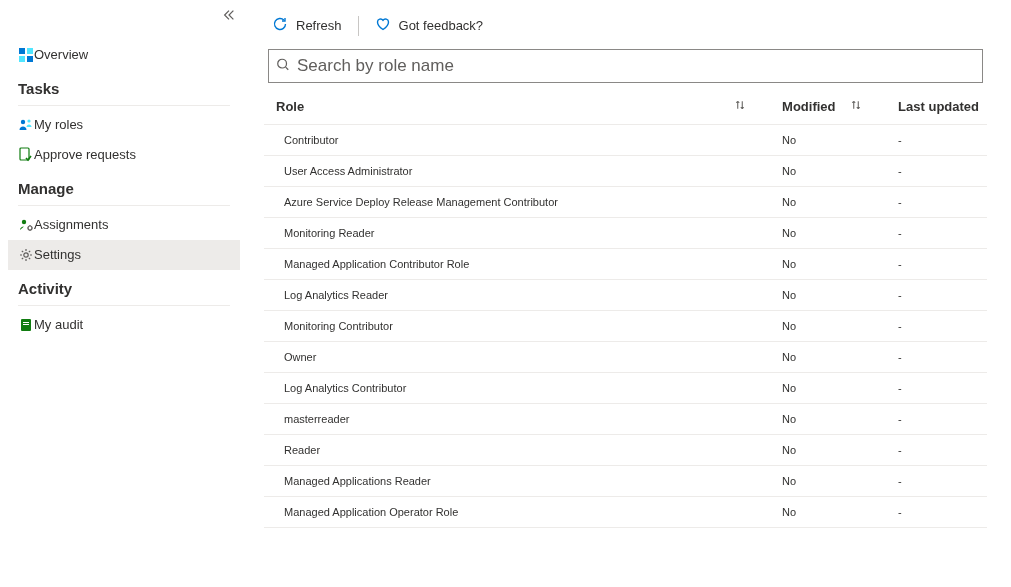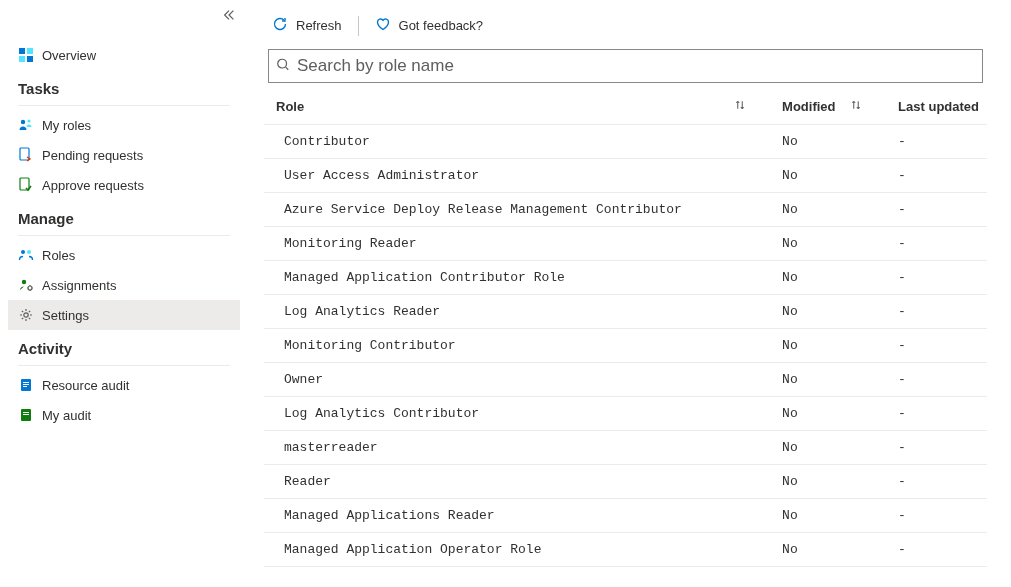--- a/index.html
+++ b/index.html
@@ -24,24 +24,24 @@
       top: 8px;
       right: 12px;
       cursor: pointer;
       color: #605e5c;
     }
     .sidebar-section {
       padding: 0 8px;
     }
     .sidebar-item {
       display: flex;
-      align-items: center;
+      align-items: flex-start;
       padding: 7px 10px;
       cursor: pointer;
-      gap: 8px;
+      gap: 0;
       border-radius: 0;
     }
     .sidebar-item.selected { background: #edebe9; }
     .sidebar-item .icon {
       width: 16px;
       height: 16px;
       display: inline-flex;
       align-items: center;
       justify-content: center;
       flex-shrink: 0;
@@ -116,22 +116,21 @@
       text-align: left;
       font-weight: 600;
       font-size: 13px;
       padding: 10px 8px 10px 12px;
       border-bottom: 1px solid #edebe9;
       white-space: nowrap;
     }
     .table tbody td {
       padding: 9px 8px 9px 20px;
       border-bottom: 1px solid #edebe9;
-      font-size: 13px;
-      font-family: Liberation Mono, monospace;
+      font-size: 11px;
     }
     .col-role { width: auto; }
     .col-sort { width: 36px; padding-left: 0 !important; }
     .col-modified { width: 80px; }
     .col-updated { width: 100px; }
     .sort-icon { color: #605e5c; cursor: pointer; }
   </style>
 </head>
 <body>
 
@@ -167,52 +166,33 @@
               <path d="M1.5 13c0-2 1.5-3.5 3.5-3.5S8.5 11 8.5 13" fill="#0078d4"></path>
               <circle cx="11" cy="4" r="1.6" fill="#50e6ff"></circle>
               <path d="M8.5 10c0-1.4 1.1-2.5 2.5-2.5s2.5 1.1 2.5 2.5" fill="#50e6ff"></path>
             </svg>
           </span>
           <span>My roles</span>
         </div>
         <div class="sidebar-item">
           <span class="icon">
             <svg width="16" height="16" viewBox="0 0 16 16">
-              <rect x="2" y="1" width="9" height="12" rx="1" fill="none" stroke="#0078d4" stroke-width="1.2"></rect>
-              <path d="M9 10l3 2-3 2" fill="none" stroke="#d83b01" stroke-width="1.4"></path>
-            </svg>
-          </span>
-          <span>Pending requests</span>
-        </div>
-        <div class="sidebar-item">
-          <span class="icon">
-            <svg width="16" height="16" viewBox="0 0 16 16">
               <rect x="2" y="1" width="9" height="12" rx="1" fill="none" stroke="#107c10" stroke-width="1.2"></rect>
               <path d="M8 11l2 2 3-4" fill="none" stroke="#107c10" stroke-width="1.6"></path>
             </svg>
           </span>
           <span>Approve requests</span>
         </div>
       </div>
       <div class="sidebar-section">
         <div class="sidebar-group-label">Manage</div>
         <hr class="sidebar-divider">
         <div class="sidebar-item">
           <span class="icon">
             <svg width="16" height="16" viewBox="0 0 16 16">
-              <circle cx="5" cy="5" r="2" fill="#0078d4"></circle>
-              <circle cx="11" cy="5" r="2" fill="#50e6ff"></circle>
-              <path d="M1.5 13c0-2 1.5-3.5 3.5-3.5M14.5 13c0-2-1.5-3.5-3.5-3.5" stroke="#0078d4" stroke-width="1.4" fill="none"></path>
-            </svg>
-          </span>
-          <span>Roles</span>
-        </div>
-        <div class="sidebar-item">
-          <span class="icon">
-            <svg width="16" height="16" viewBox="0 0 16 16">
               <circle cx="6" cy="5" r="2.2" fill="#107c10"></circle>
               <path d="M2 13c0-2 1.8-3.5 4-3.5" fill="#107c10"></path>
               <circle cx="12" cy="11" r="2" fill="none" stroke="#605e5c" stroke-width="1.2"></circle>
               <path d="M12 8v1M12 13v1M9.5 11h1M13.5 11h1" stroke="#605e5c" stroke-width="1.2"></path>
             </svg>
           </span>
           <span>Assignments</span>
         </div>
         <div class="sidebar-item selected">
           <span class="icon">
@@ -220,31 +200,20 @@
               <circle cx="8" cy="8" r="2.2"></circle>
               <path d="M8 2v2M8 12v2M2 8h2M12 8h2M3.8 3.8l1.4 1.4M10.8 10.8l1.4 1.4M3.8 12.2l1.4-1.4M10.8 5.2l1.4-1.4"></path>
             </svg>
           </span>
           <span>Settings</span>
         </div>
       </div>
       <div class="sidebar-section">
         <div class="sidebar-group-label">Activity</div>
         <hr class="sidebar-divider">
-        <div class="sidebar-item">
-          <span class="icon">
-            <svg width="16" height="16" viewBox="0 0 16 16">
-              <rect x="3" y="2" width="10" height="12" rx="1" fill="#0078d4"></rect>
-              <rect x="5" y="5" width="6" height="1" fill="#fff"></rect>
-              <rect x="5" y="7" width="6" height="1" fill="#fff"></rect>
-              <rect x="5" y="9" width="4" height="1" fill="#fff"></rect>
-            </svg>
-          </span>
-          <span>Resource audit</span>
-        </div>
         <div class="sidebar-item">
           <span class="icon">
             <svg width="16" height="16" viewBox="0 0 16 16">
               <rect x="3" y="2" width="10" height="12" rx="1" fill="#107c10"></rect>
               <rect x="5" y="5" width="6" height="1" fill="#fff"></rect>
               <rect x="5" y="7" width="6" height="1" fill="#fff"></rect>
             </svg>
           </span>
           <span>My audit</span>
         </div>

